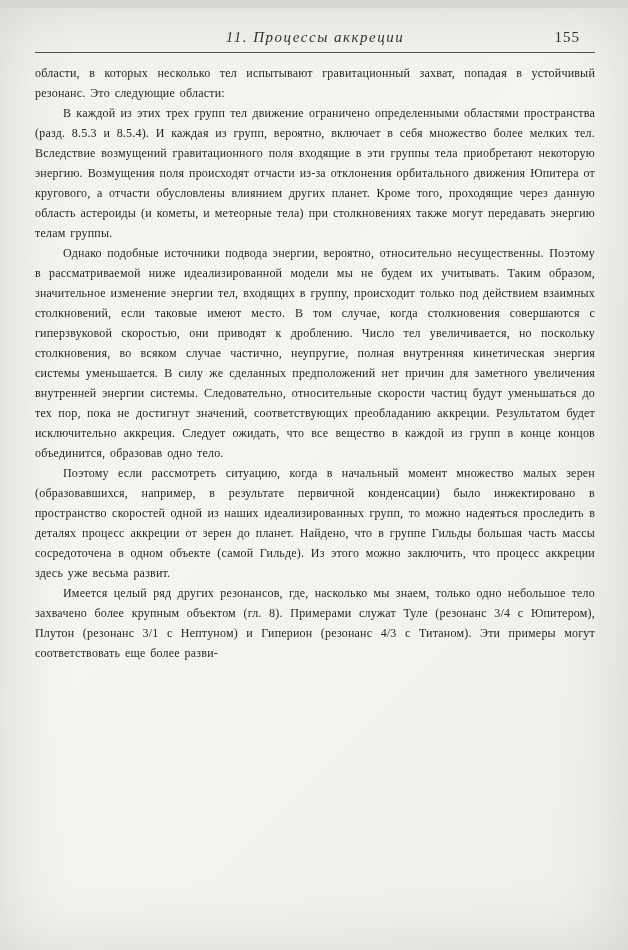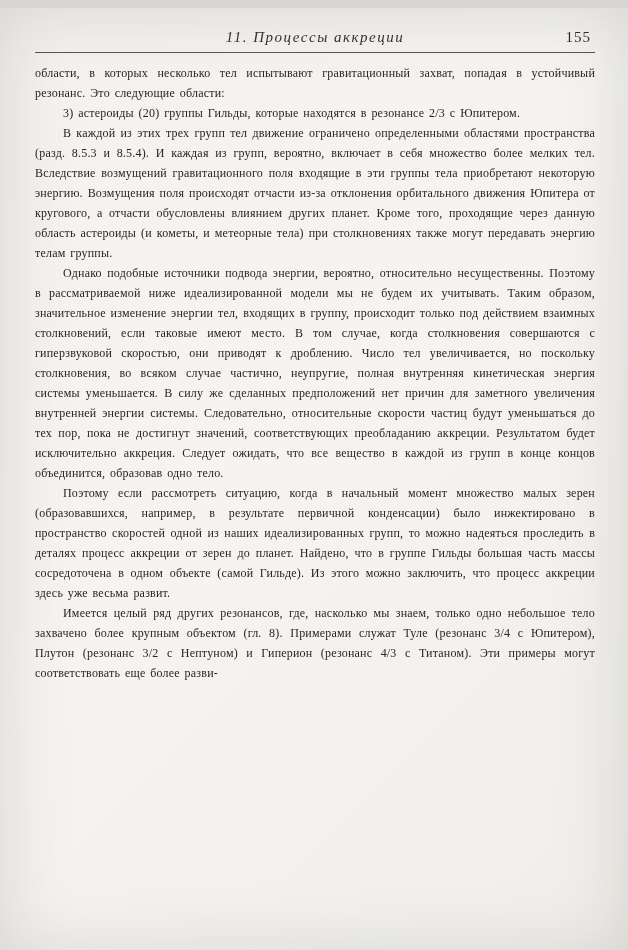--- a/index.html
+++ b/index.html
@@ -28,21 +28,21 @@
   }
   .running-head .chapter {
     display: block;
     text-align: center;
     font-style: italic;
     letter-spacing: 1.5px;
     color: #33322f;
   }
   .running-head .pagenum {
     position: absolute;
-    right: 4px;
+    right: 15px;
     top: 0;
     font-style: normal;
     letter-spacing: 1px;
     color: #2e2d2a;
   }
   .head-rule {
     height: 1px;
     background: #55534e;
     margin: 4px 0 10px 0;
   }
@@ -72,20 +72,19 @@
 
   <header class="running-head">
     <span class="chapter">11. Процессы аккреции</span>
     <span class="pagenum">155</span>
   </header>
 
   <div class="head-rule"></div>
 
   <main class="body-text">
     <p class="noindent">области, в которых несколько тел испытывают гравитационный захват, попадая в устойчивый резонанс. Это следующие области:</p>
-    <p class="indent">3) астероиды (20) группы Гильды, которые находятся в резонансе 2/3 с Юпитером.</p>
     <p class="indent">В каждой из этих трех групп тел движение ограничено определенными областями пространства (разд. 8.5.3 и 8.5.4). И каждая из групп, вероятно, включает в себя множество более мелких тел. Вследствие возмущений гравитационного поля входящие в эти группы тела приобретают некоторую энергию. Возмущения поля происходят отчасти из-за отклонения орбитального движения Юпитера от кругового, а отчасти обусловлены влиянием других планет. Кроме того, проходящие через данную область астероиды (и кометы, и метеорные тела) при столкновениях также могут передавать энергию телам группы.</p>
     <p class="indent">Однако подобные источники подвода энергии, вероятно, относительно несущественны. Поэтому в рассматриваемой ниже идеализированной модели мы не будем их учитывать. Таким образом, значительное изменение энергии тел, входящих в группу, происходит только под действием взаимных столкновений, если таковые имеют место. В том случае, когда столкновения совершаются с гиперзвуковой скоростью, они приводят к дроблению. Число тел увеличивается, но поскольку столкновения, во всяком случае частично, неупругие, полная внутренняя кинетическая энергия системы уменьшается. В силу же сделанных предположений нет причин для заметного увеличения внутренней энергии системы. Следовательно, относительные скорости частиц будут уменьшаться до тех пор, пока не достигнут значений, соответствующих преобладанию аккреции. Результатом будет исключительно аккреция. Следует ожидать, что все вещество в каждой из групп в конце концов объединится, образовав одно тело.</p>
     <p class="indent">Поэтому если рассмотреть ситуацию, когда в начальный момент множество малых зерен (образовавшихся, например, в результате первичной конденсации) было инжектировано в пространство скоростей одной из наших идеализированных групп, то можно надеяться проследить в деталях процесс аккреции от зерен до планет. Найдено, что в группе Гильды большая часть массы сосредоточена в одном объекте (самой Гильде). Из этого можно заключить, что процесс аккреции здесь уже весьма развит.</p>
-    <p class="indent">Имеется целый ряд других резонансов, где, насколько мы знаем, только одно небольшое тело захвачено более крупным объектом (гл. 8). Примерами служат Туле (резонанс 3/4 с Юпитером), Плутон (резонанс 3/2 с Нептуном) и Гиперион (резонанс 4/3 с Титаном). Эти примеры могут соответствовать еще более разви-</p>
+    <p class="indent">Имеется целый ряд других резонансов, где, насколько мы знаем, только одно небольшое тело захвачено более крупным объектом (гл. 8). Примерами служат Туле (резонанс 3/4 с Юпитером), Плутон (резонанс 3/1 с Нептуном) и Гиперион (резонанс 4/3 с Титаном). Эти примеры могут соответствовать еще более разви-</p>
   </main>
 
 </div>
 
 </body></html>

